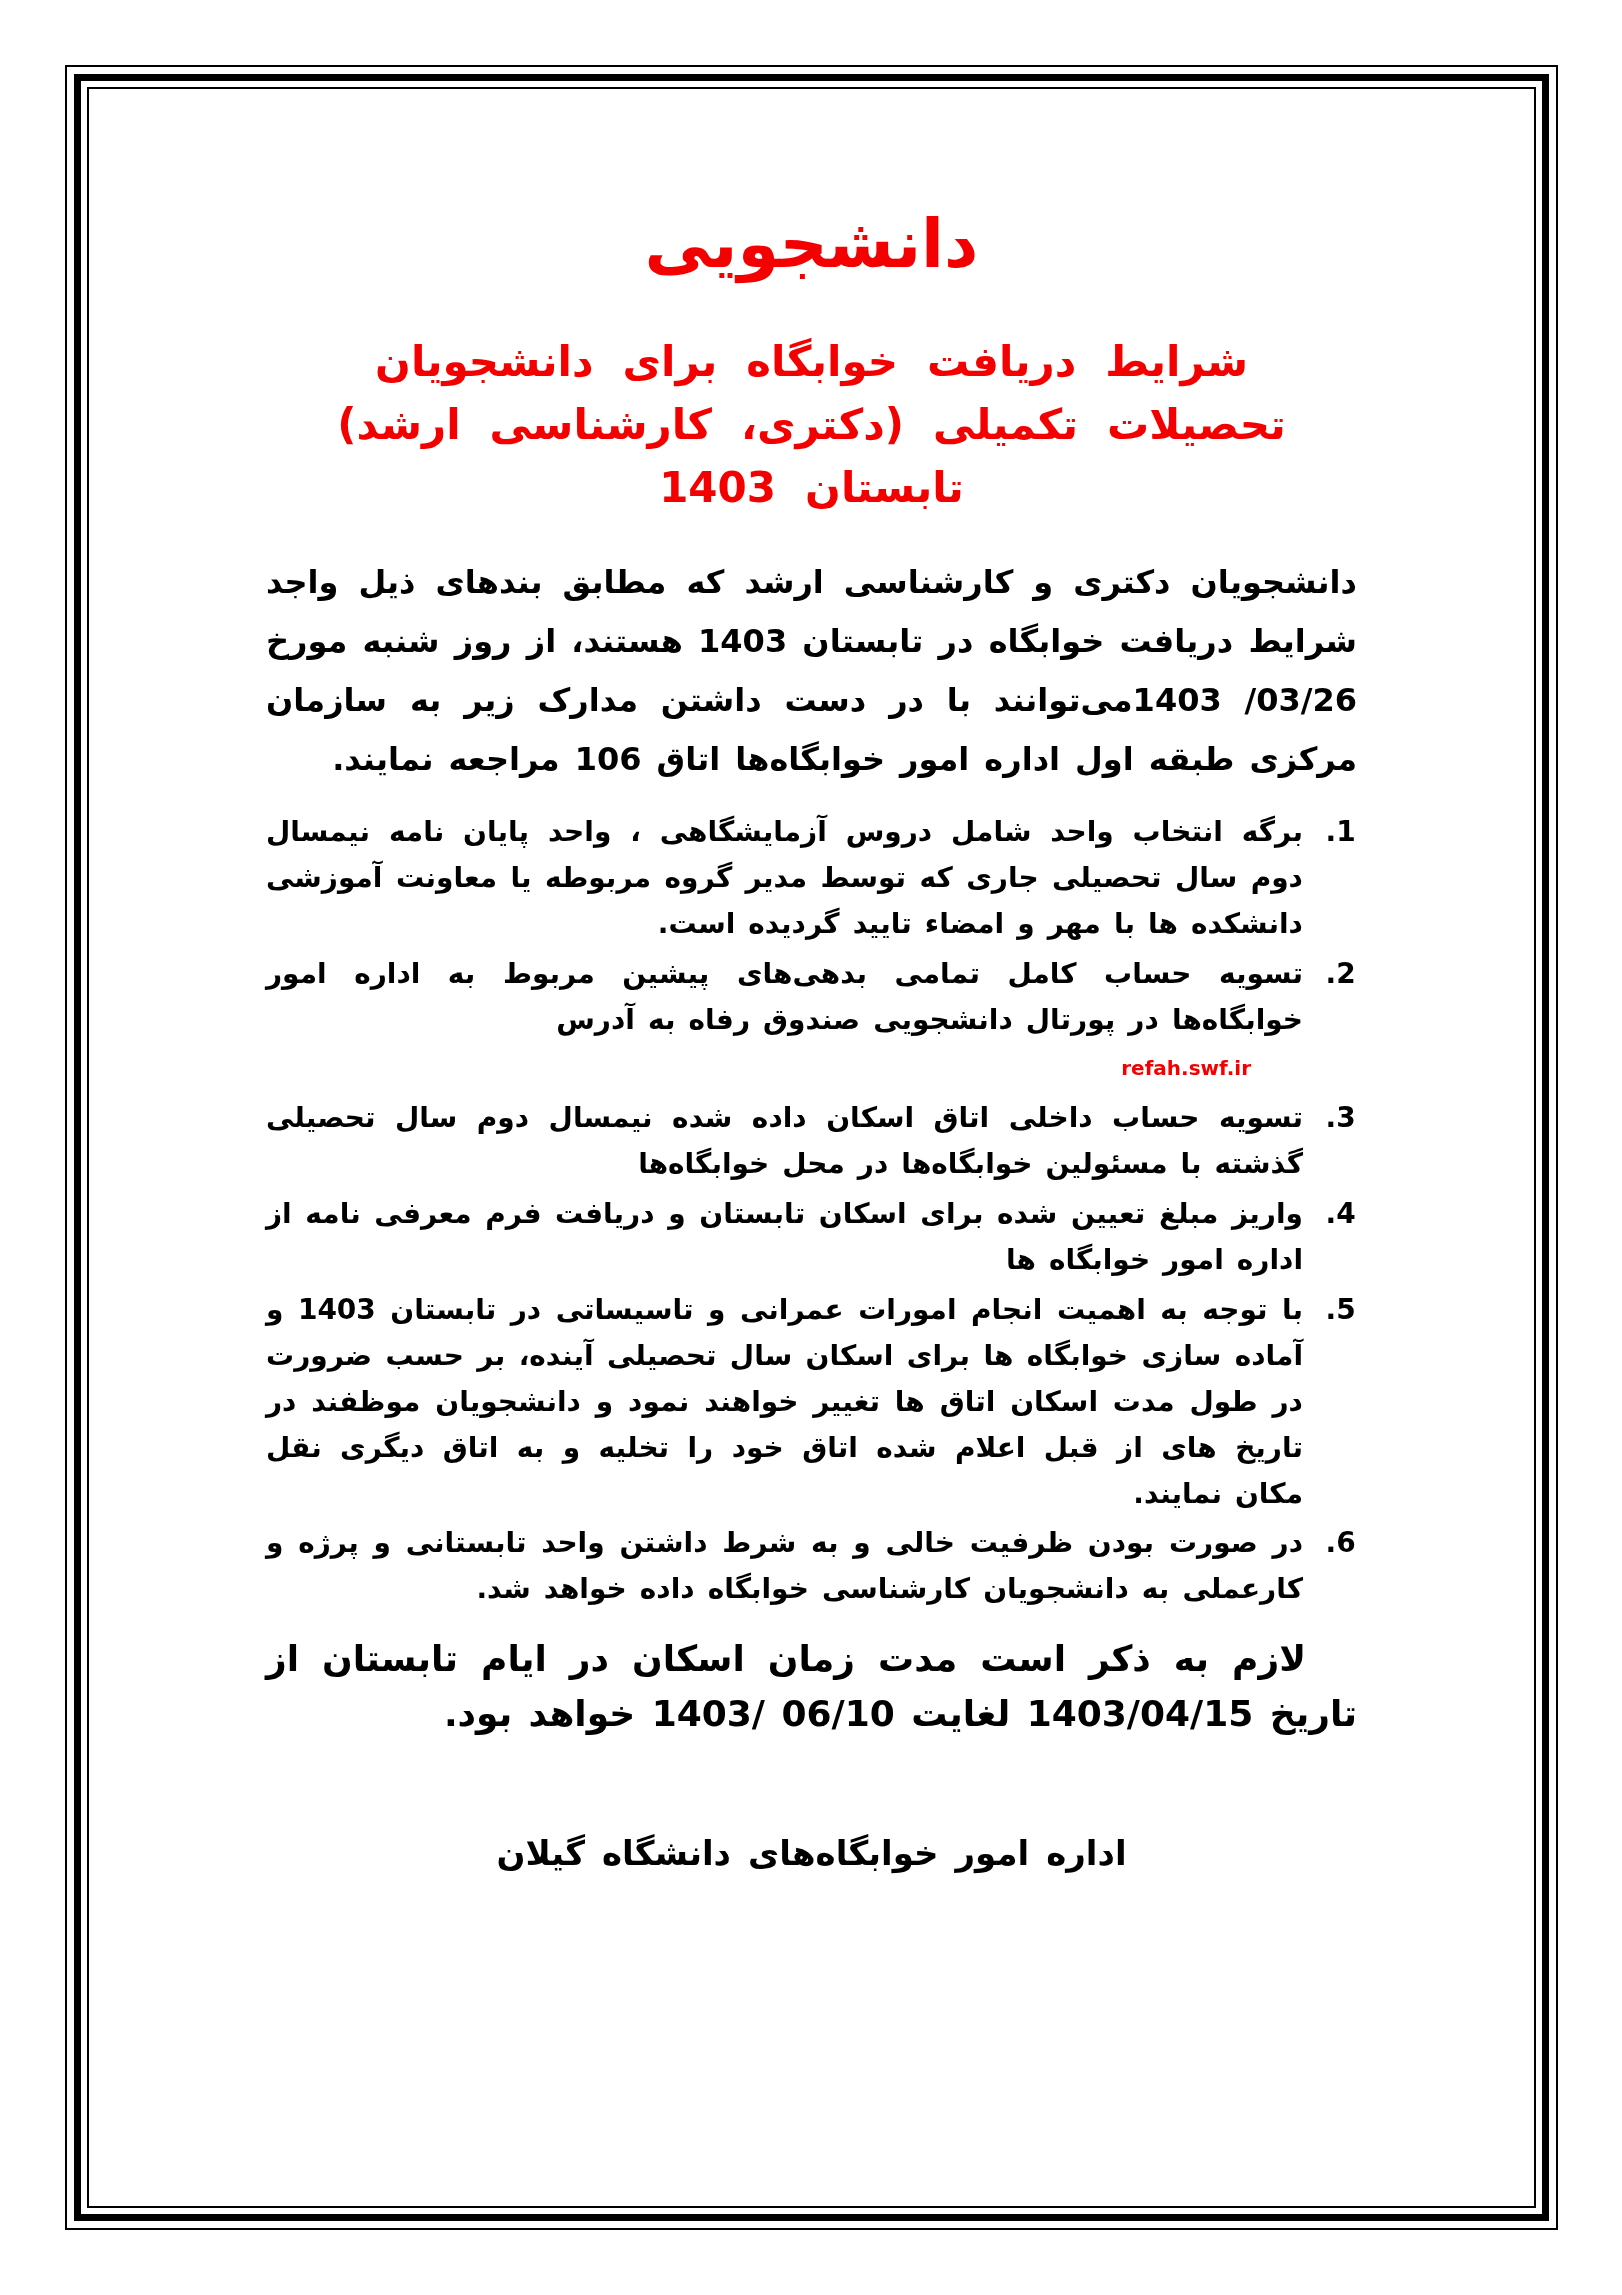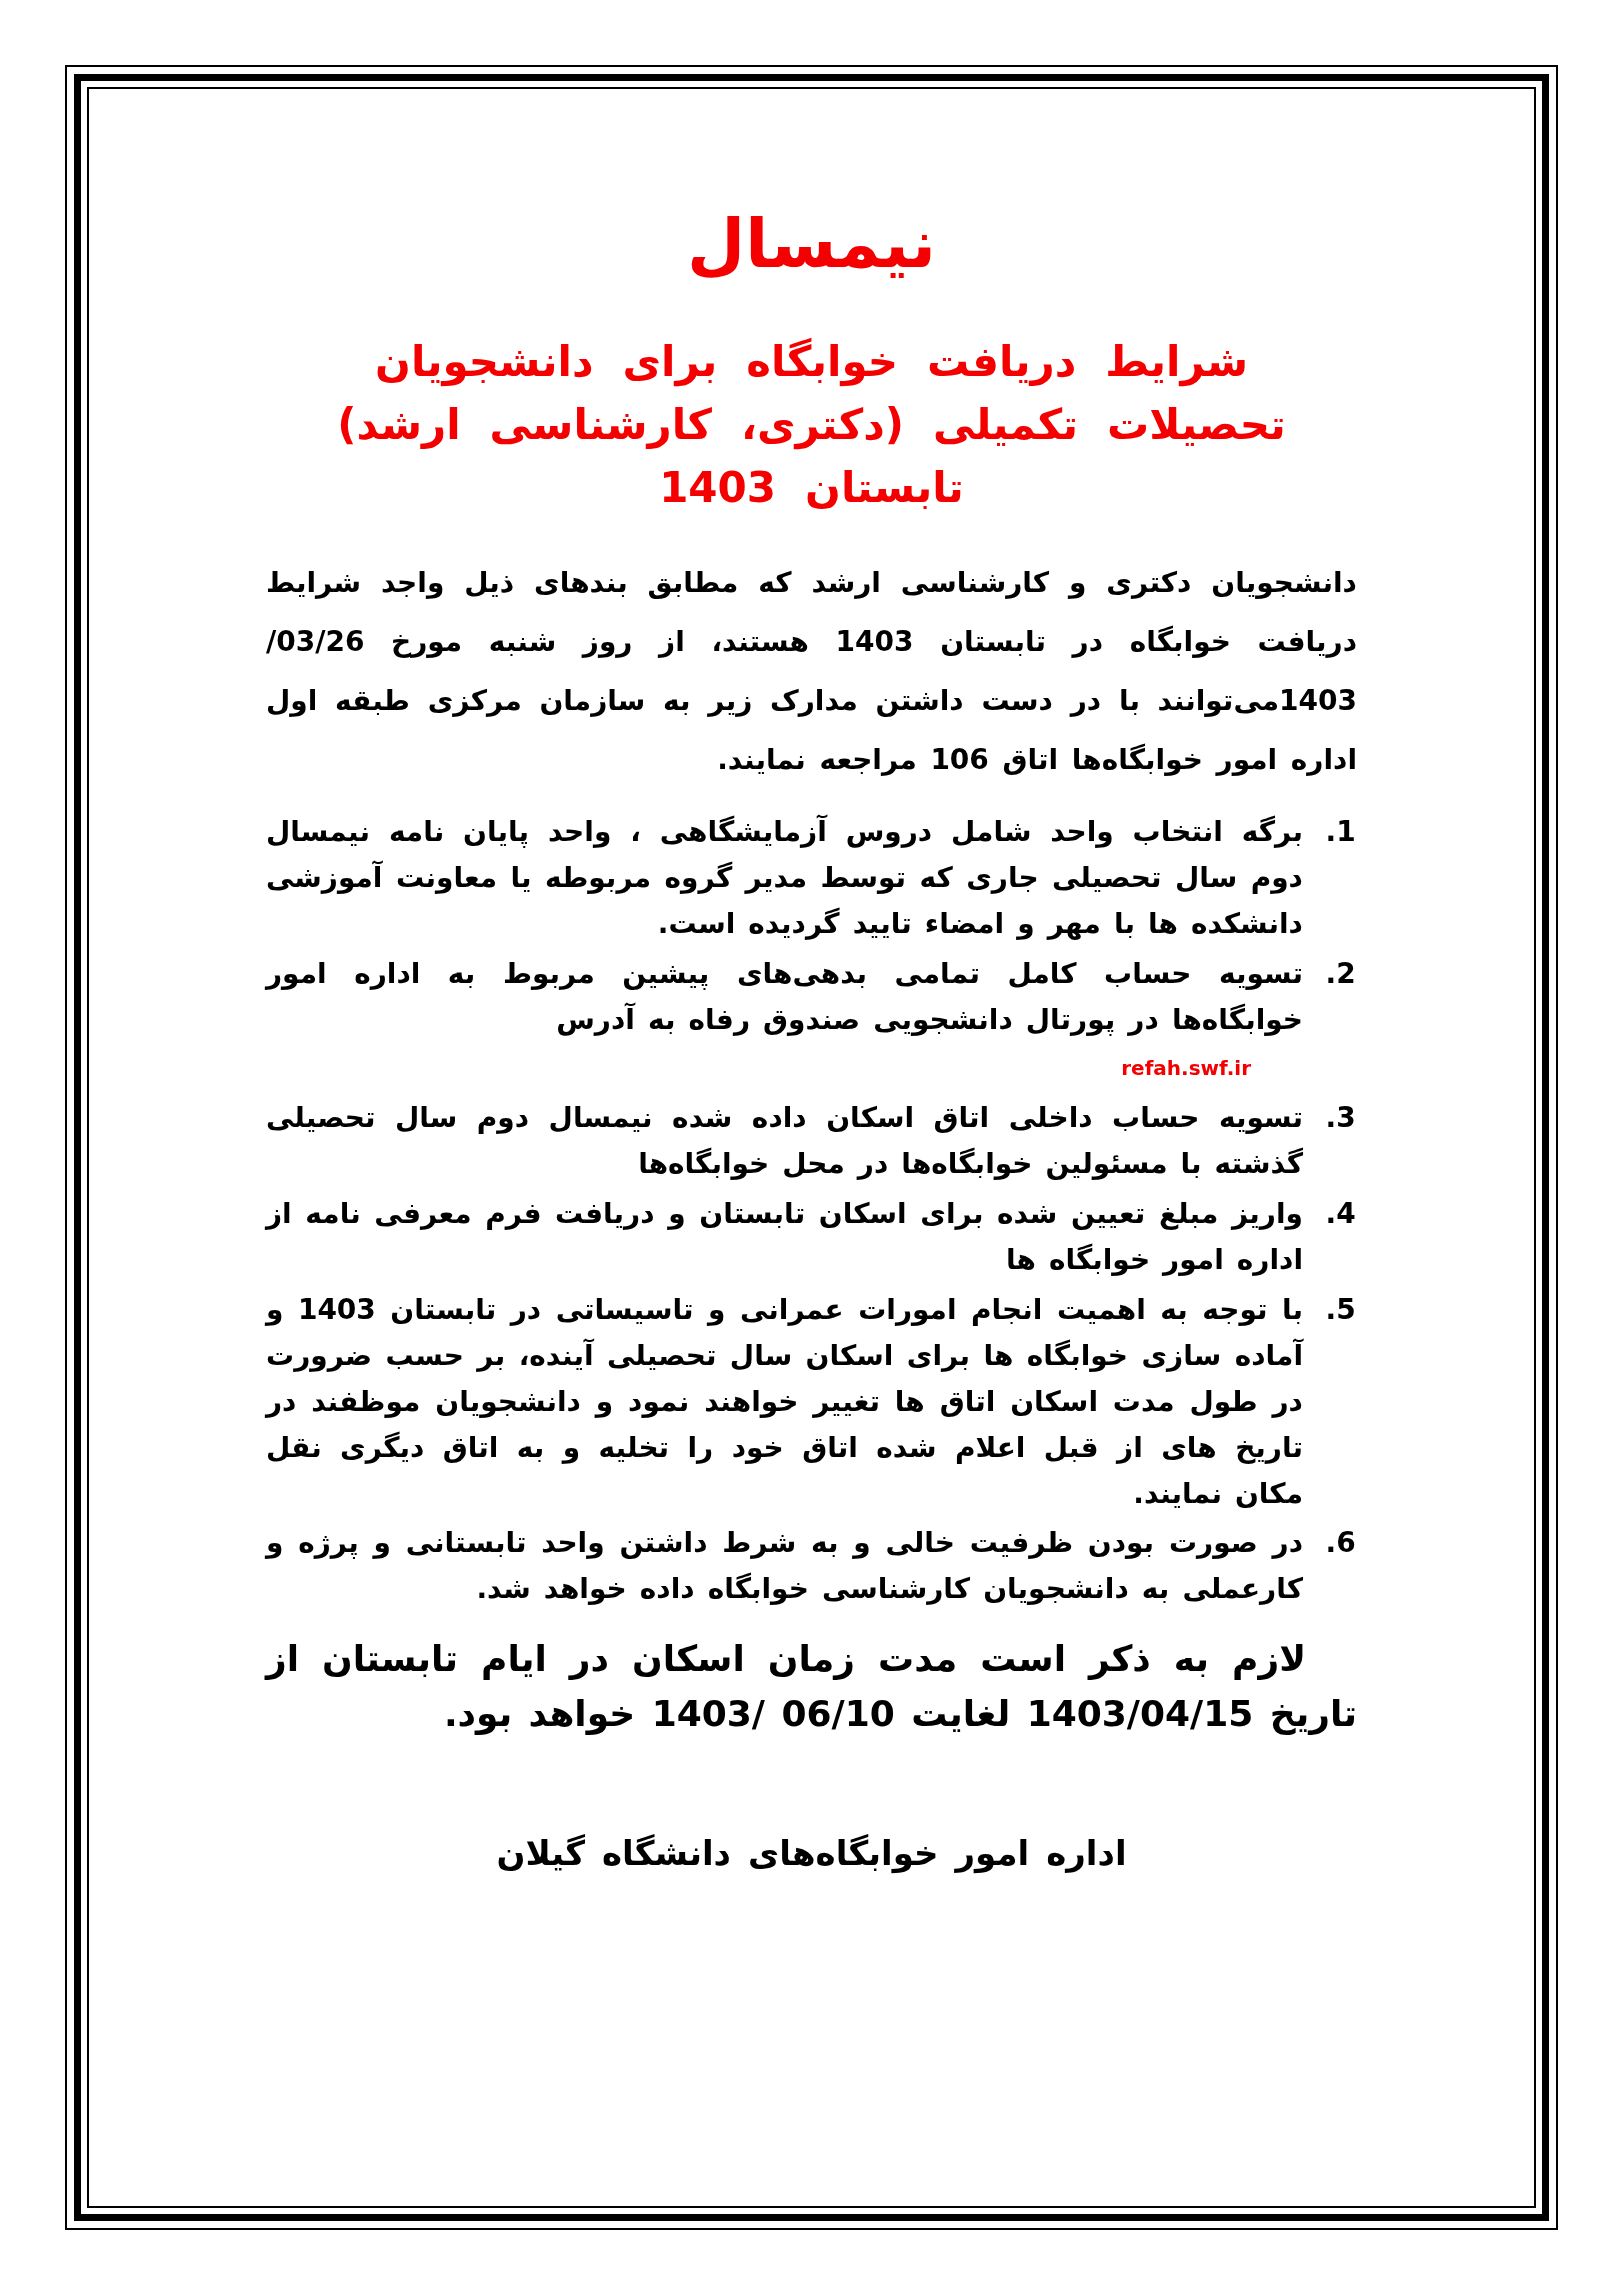--- a/index.html
+++ b/index.html
@@ -39,21 +39,21 @@
   }
   .subtitle {
     text-align: center;
     font-weight: bold;
     font-size: 42px;
     line-height: 63px;
     word-spacing: 14.4px;
   }
   .intro {
     margin: 34px 0 19.6px 0;
-    font-size: 28px;
+    font-size: 32px;
     font-weight: bold;
     line-height: 59px;
     text-align: justify;
     word-spacing: 3.9px;
   }
   .items { margin: 0; }
   .item {
     position: relative;
     padding-right: 54px;
     margin: 0 0 3.9px 0;
@@ -98,21 +98,21 @@
 </head>
 <body>
 
 <div class="page">
   <div class="frame frame-outer"></div>
   <div class="frame frame-mid"></div>
   <div class="frame frame-inner"></div>
 
   <div class="content">
 
-    <h1 class="title accent" style="color: rgb(244, 0, 0);">نیمسال</h1>
+    <h1 class="title accent" style="color: rgb(244, 0, 0);">دانشجویی</h1>
 
     <div class="subtitle accent" style="color: rgb(244, 0, 0); margin-top: 41px;">
       <div>شرایط دریافت خوابگاه برای دانشجویان</div>
       <div>تحصیلات تکمیلی (دکتری، کارشناسی ارشد)</div>
       <div>تابستان 1403</div>
     </div>
 
     <p class="intro">دانشجویان دکتری و کارشناسی ارشد که مطابق بندهای ذیل واجد شرایط دریافت خوابگاه در تابستان 1403 هستند، از روز شنبه مورخ 03/26/ 1403می‌توانند با در دست داشتن مدارک زیر به سازمان مرکزی طبقه اول اداره امور خوابگاه‌ها اتاق 106 مراجعه نمایند.</p>
 
     <div class="items">

